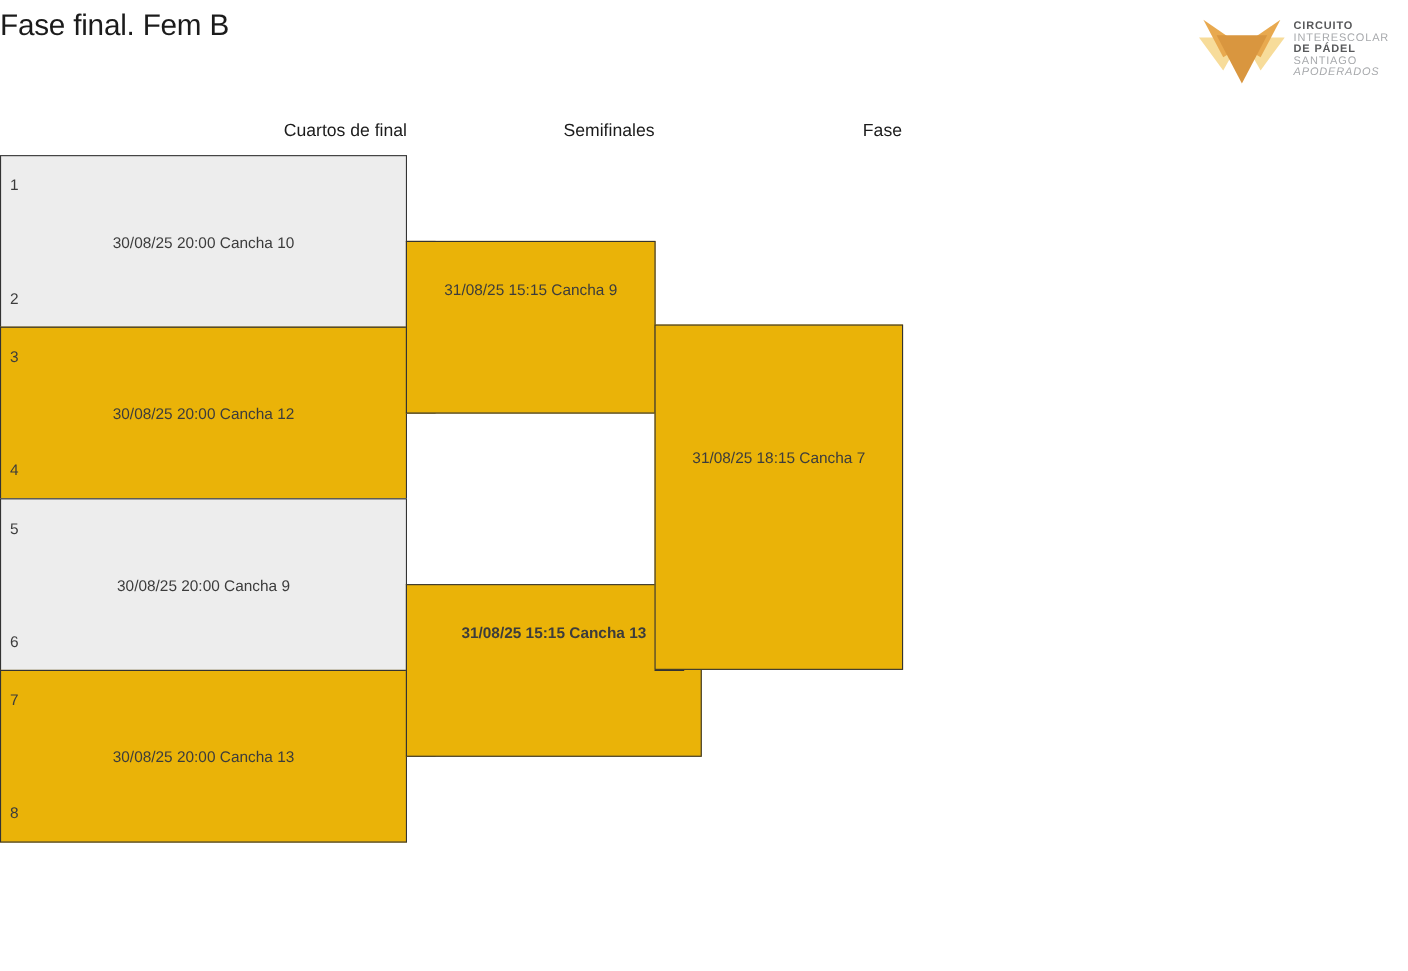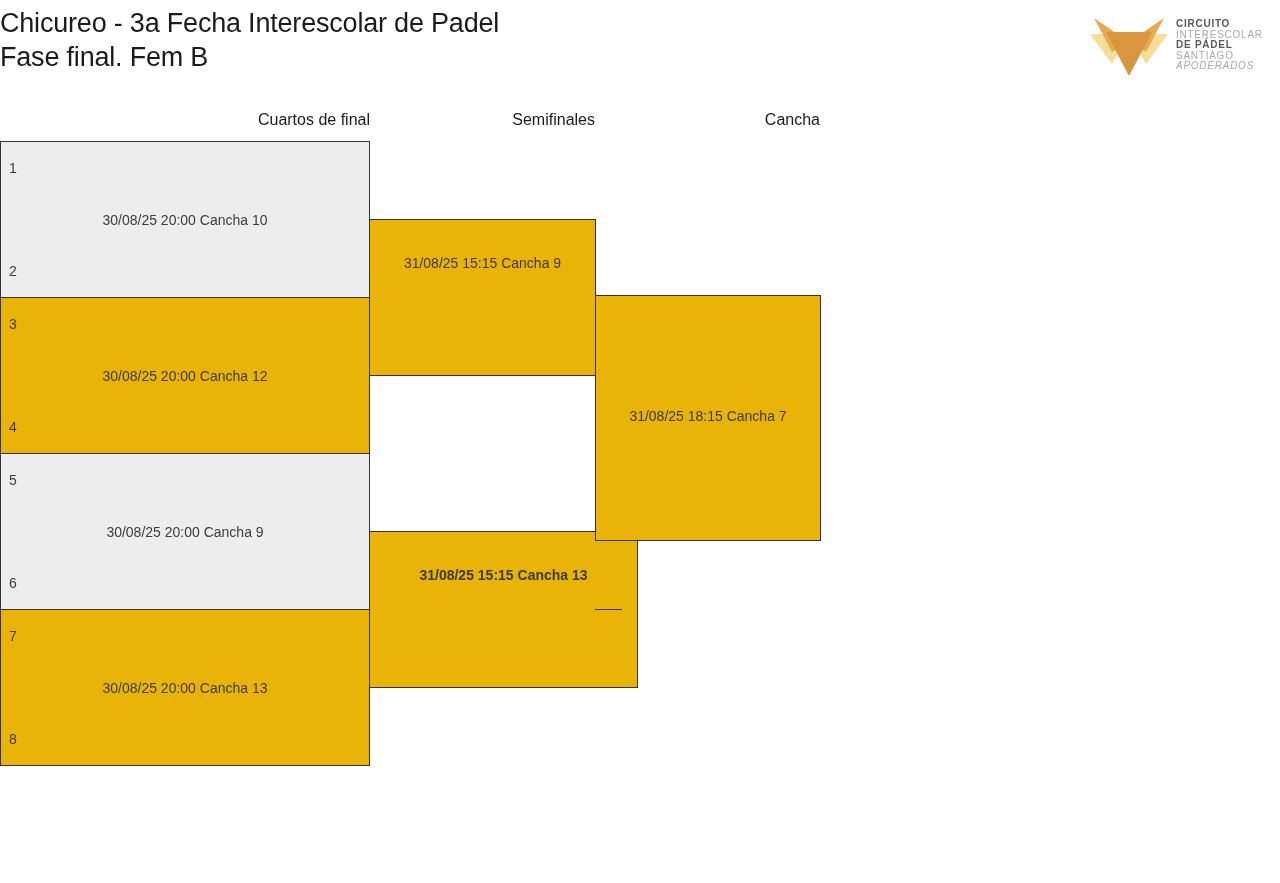--- a/index.html
+++ b/index.html
@@ -114,21 +114,20 @@
     height: 0;
     border-top: 1px solid #333333;
   }
 </style>
 </head>
 <body>
 
 <div id="root">
 
   <div class="title-block">
-    <div class="title-line">Chicureo - 3a Fecha Interescolar de Padel</div>
     <div class="title-line">Fase final. Fem B</div>
   </div>
 
   <div class="logo">
     <div class="logo-mark">
       <svg width="78" height="66" viewBox="0 0 78 66" xmlns="http://www.w3.org/2000/svg">
         <polygon points="0,22 39,22 22,52" fill="#f7dc9a"></polygon>
         <polygon points="78,22 39,22 56,52" fill="#f7dc9a"></polygon>
         <polygon points="4,6 39,30 22,40" fill="#e8a94f"></polygon>
         <polygon points="74,6 39,30 56,40" fill="#e8a94f"></polygon>
@@ -139,21 +138,21 @@
       <div class="lt strong">CIRCUITO</div>
       <div class="lt light">INTERESCOLAR</div>
       <div class="lt strong">DE PÁDEL</div>
       <div class="lt light">SANTIAGO</div>
       <div class="lt ital">APODERADOS</div>
     </div>
   </div>
 
   <div class="round-head" id="head-qf">Cuartos de final</div>
   <div class="round-head" id="head-sf">Semifinales</div>
-  <div class="round-head" id="head-fin">Cancha</div>
+  <div class="round-head" id="head-fin">Fase</div>
 
   <div id="bracket">
 
     <div class="match qf shaded" style="left:0px; top:141px; width:370px; height:157px;">
       <span class="seed top">1</span>
       <span class="seed bottom">2</span>
       <span class="match-info">30/08/25 20:00 Cancha 10</span>
     </div>
 
     <div class="match qf" style="left:0px; top:297px; width:370px; height:157px;">
@@ -183,18 +182,18 @@
       <span class="match-info">31/08/25 15:15 Cancha 9</span>
     </div>
 
     <div class="match sf" style="left:369px; top:531px; width:269px; height:157px;font-weight:bold;">
       <span class="match-info">31/08/25 15:15 Cancha 13</span>
     </div>
 
     <div class="connector" style="left:595px; top:297px; width:27px;"></div>
     <div class="connector" style="left:595px; top:609px; width:27px;"></div>
 
-    <div class="match fin" style="left:595px; top:295px; width:226px; height:246px;">
+    <div class="match fin" style="left:595px; top:295px; width:226px; height:314px;">
       <span class="match-info">31/08/25 18:15 Cancha 7</span>
     </div>
 
   </div>
 </div>
 
 </body></html>

